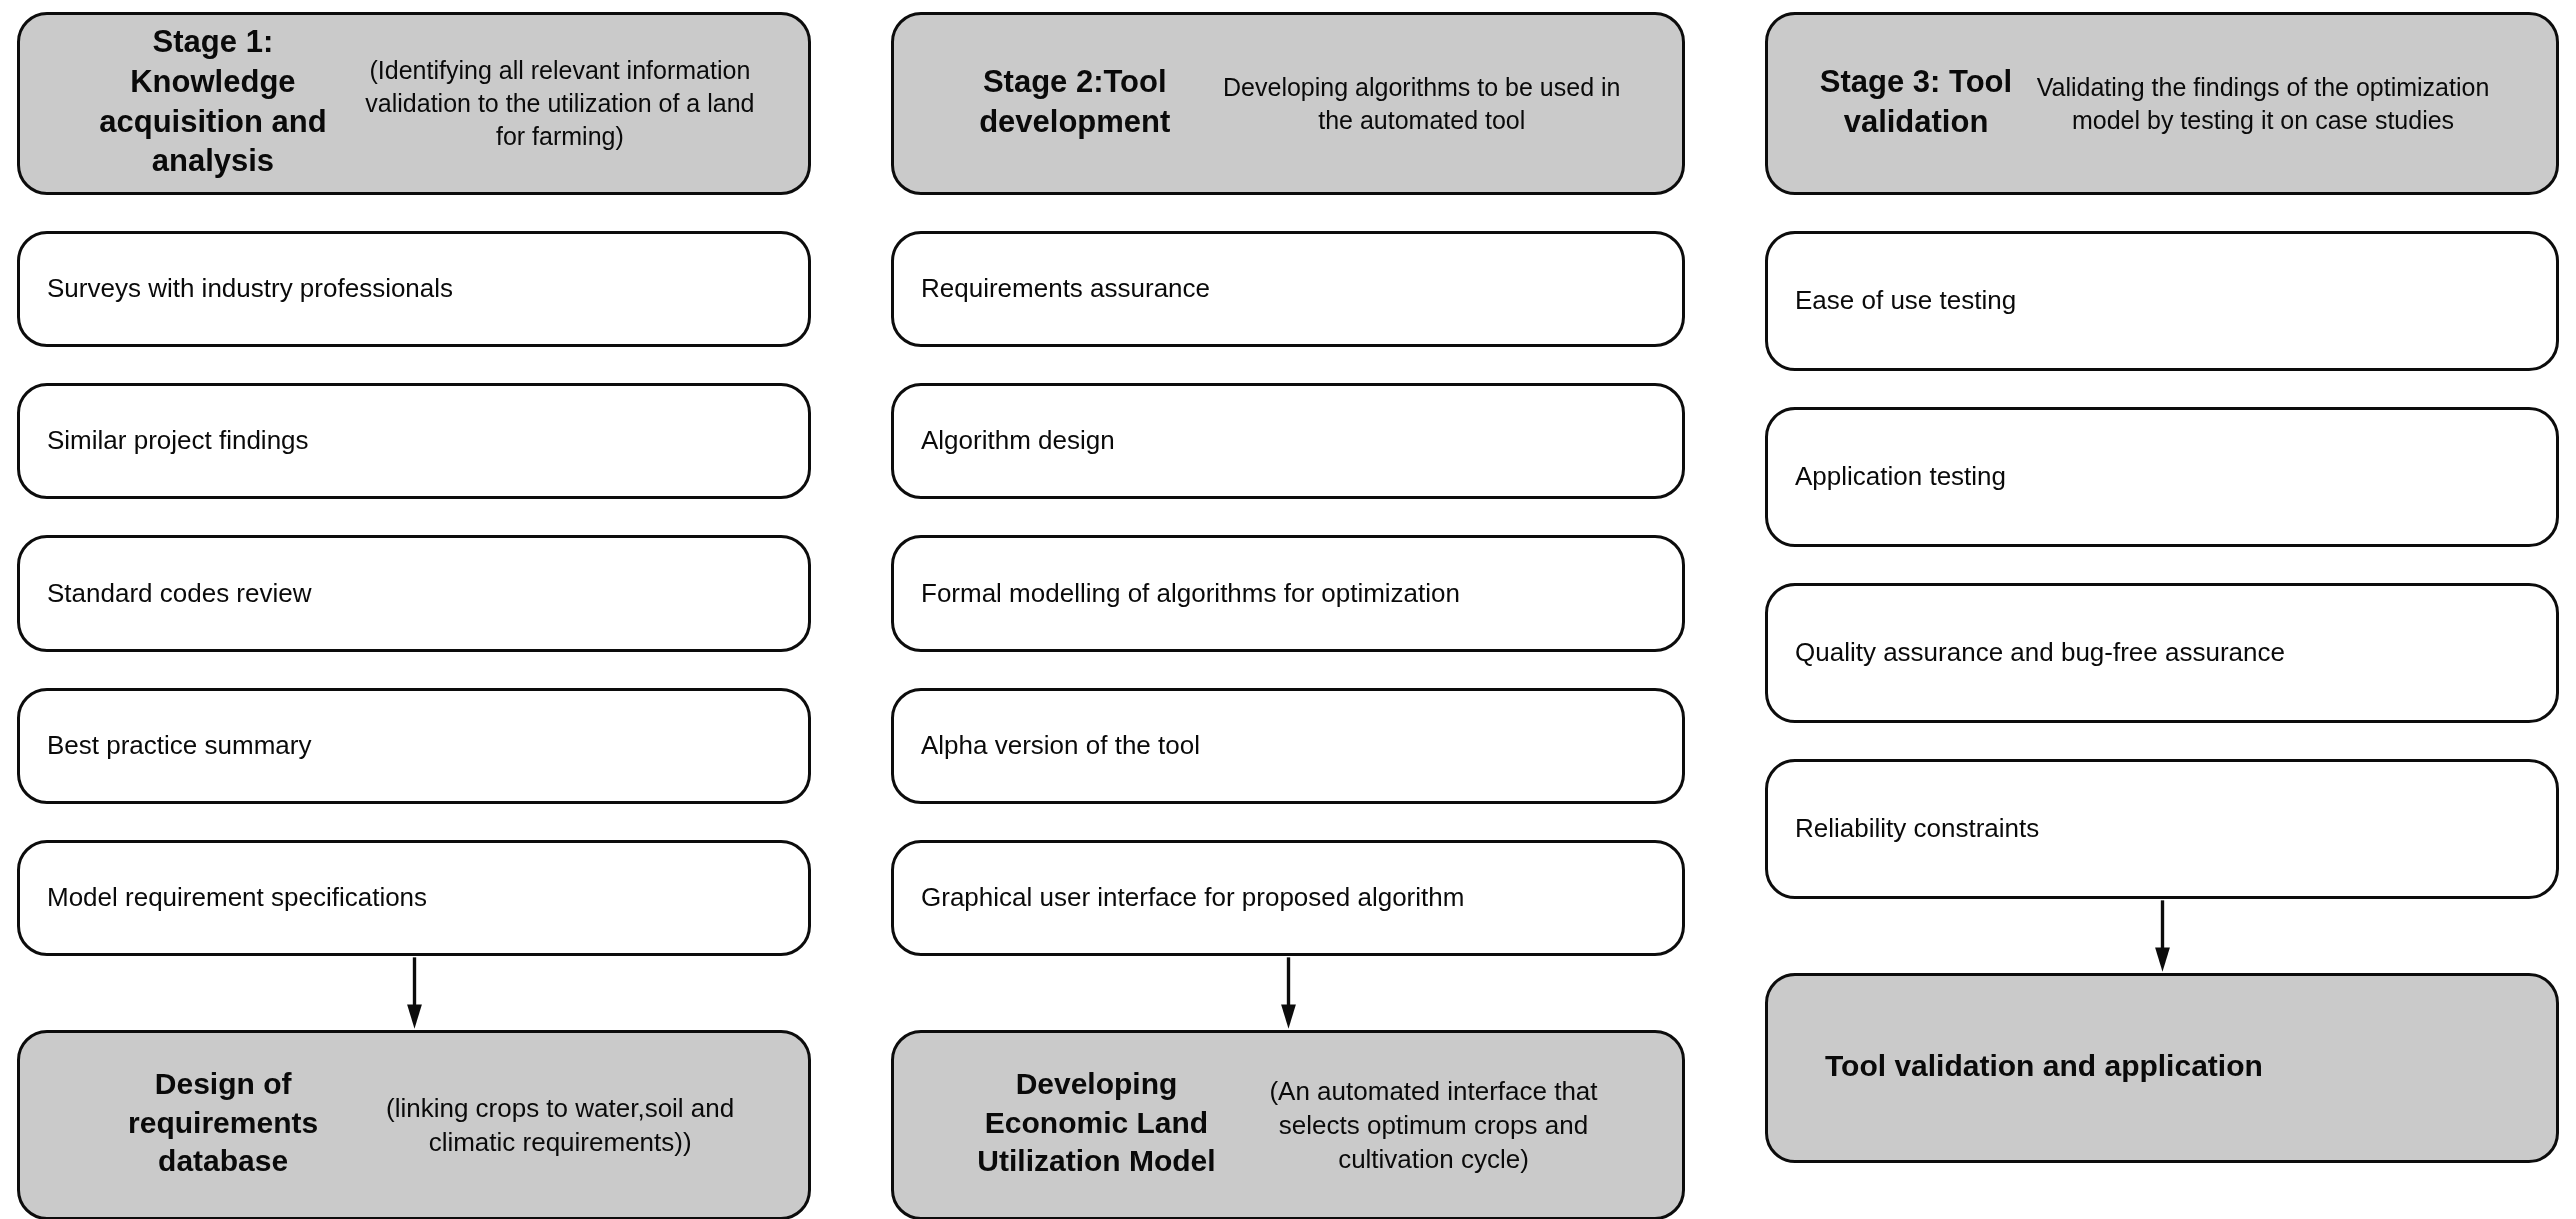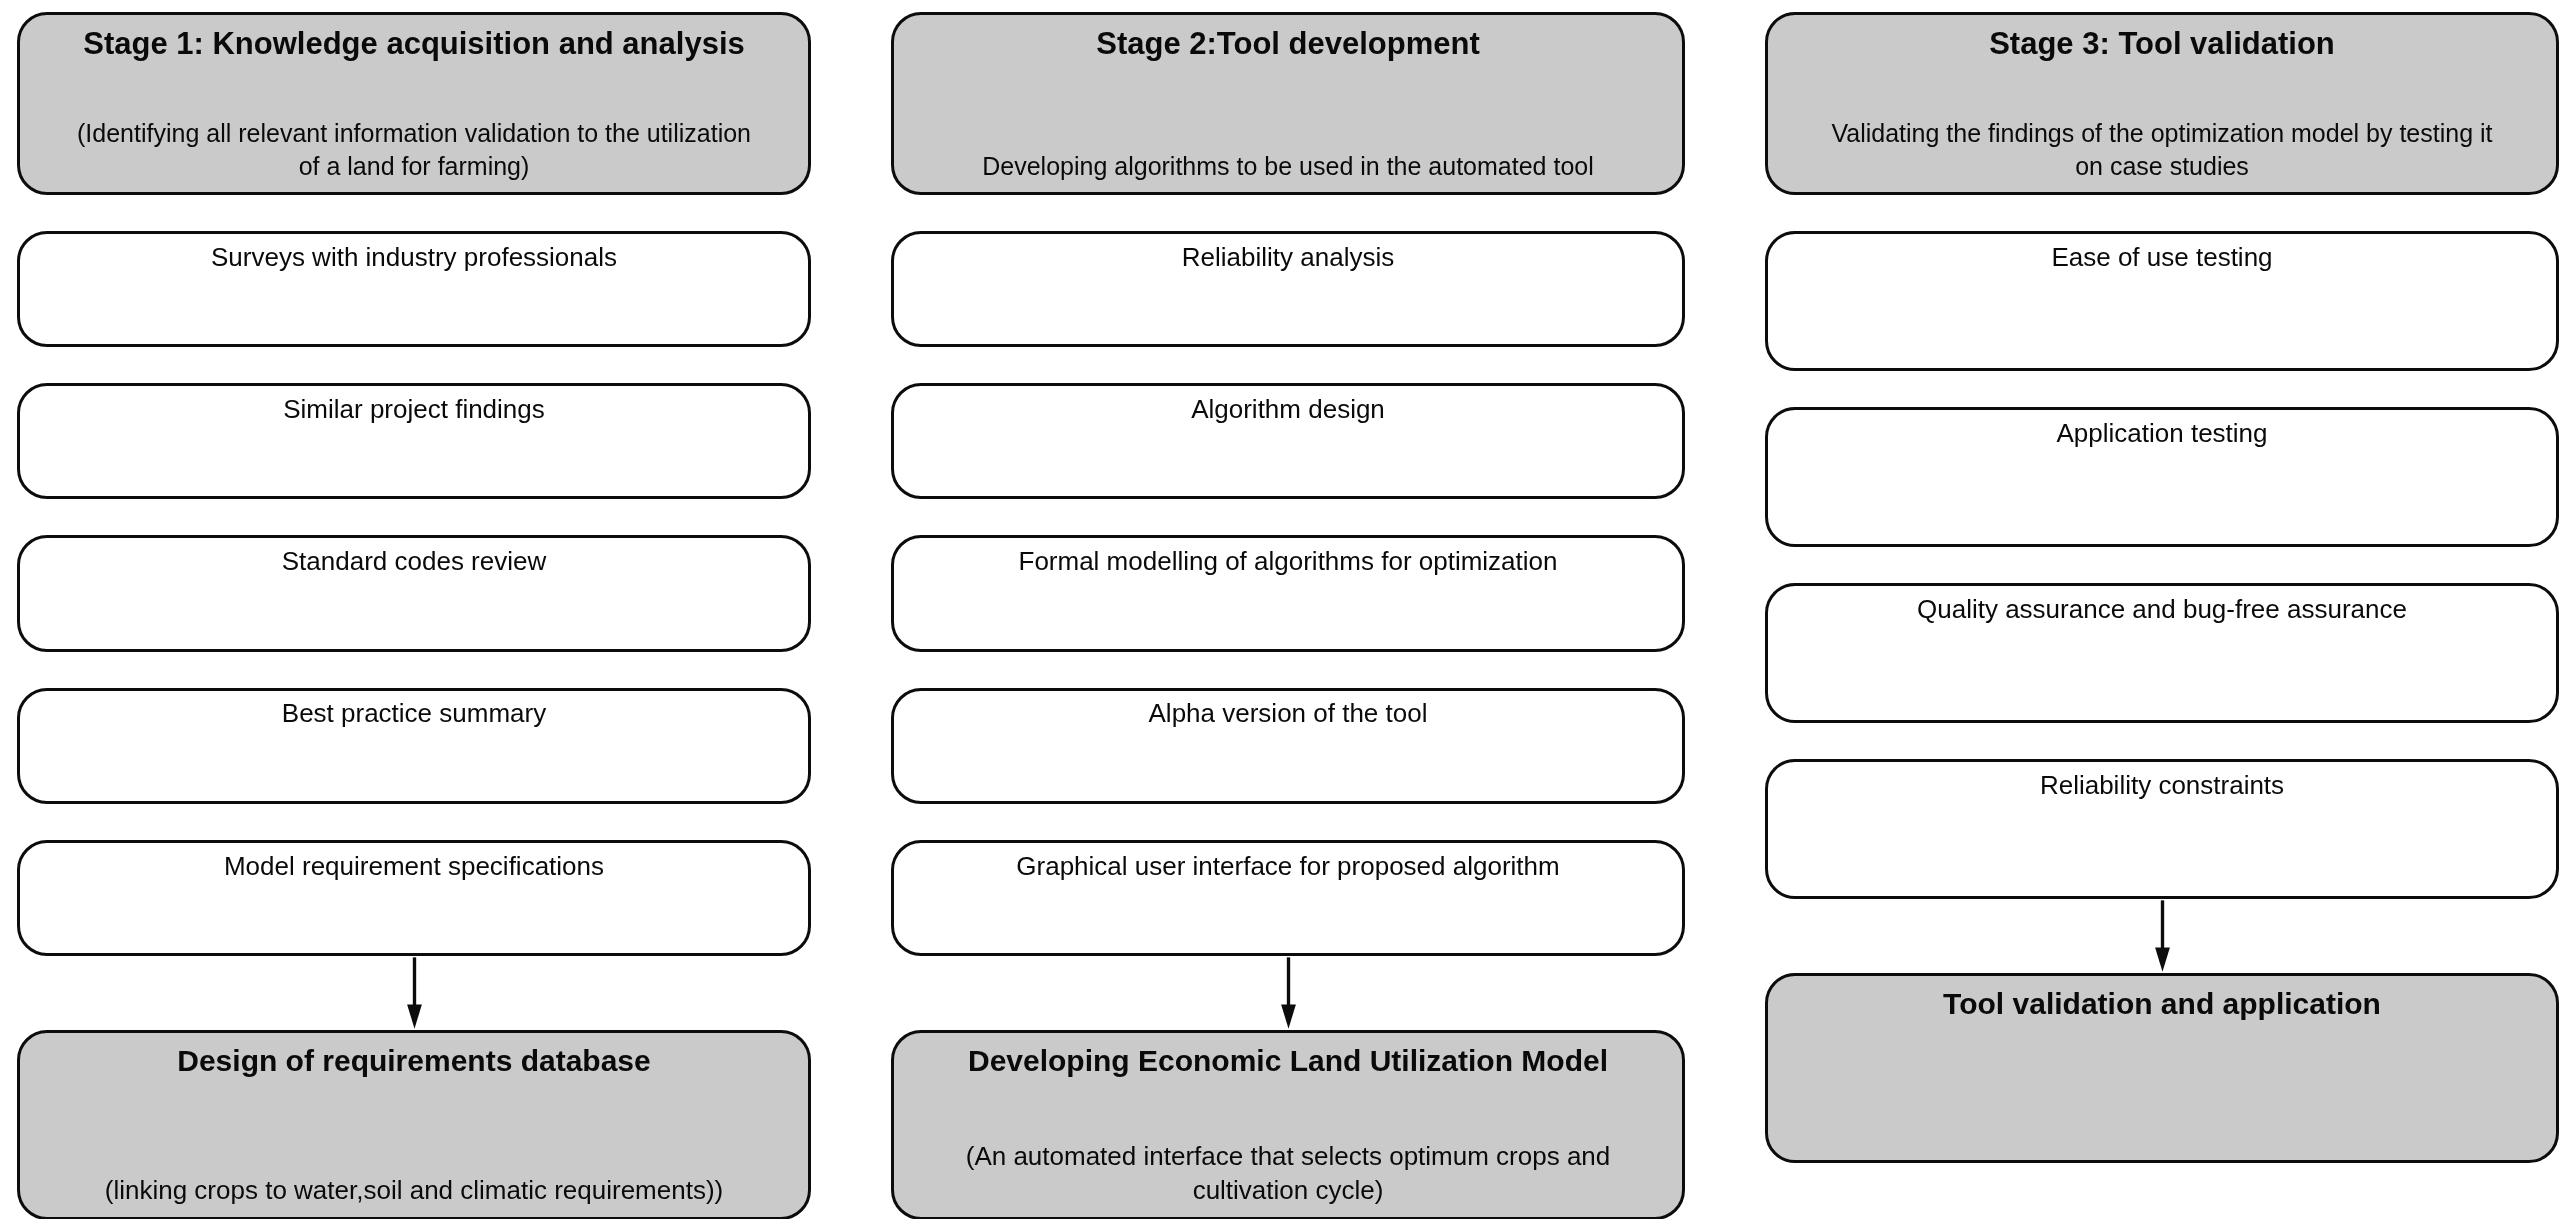--- a/index.html
+++ b/index.html
@@ -25,22 +25,21 @@
     flex: 1 1 0;
     display: flex;
     flex-direction: column;
     min-width: 0;
   }
   .box {
     box-sizing: border-box;
     border: 3.4px solid #0c0c0c;
     border-radius: 30px;
     display: flex;
-    flex-direction: column;
-    justify-content: space-between;
+    justify-content: flex-start;
     align-items: center;
     text-align: center;
   }
   .stage-box {
     background: #cacaca;
     min-height: 183px;
     margin-bottom: 36px;
     padding: 9.4px 47px;
   }
   .stage-title {
@@ -125,21 +124,21 @@
       <div class="end-sub">(linking crops to water,soil and climatic requirements))</div>
     </div>
   </div>
 
   <div class="column">
     <div class="box stage-box">
       <div class="stage-title">Stage 2:Tool development</div>
       <div class="stage-sub">Developing algorithms to be used in the automated tool</div>
     </div>
     <div class="box step-box">
-      <div class="step-label">Reliability analysis</div>
+      <div class="step-label">Requirements assurance</div>
     </div>
     <div class="box step-box">
       <div class="step-label">Algorithm design</div>
     </div>
     <div class="box step-box">
       <div class="step-label">Formal modelling of algorithms for optimization</div>
     </div>
     <div class="box step-box">
       <div class="step-label">Alpha version of the tool</div>
     </div>

